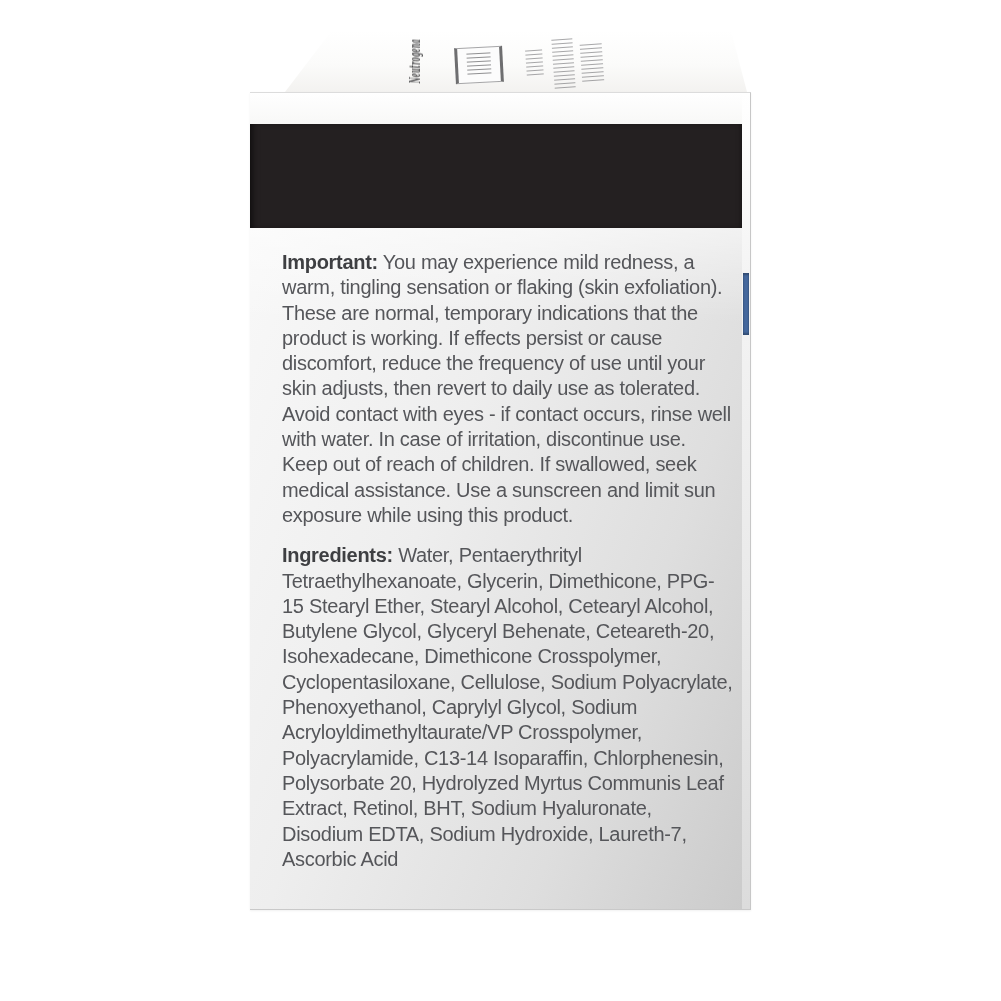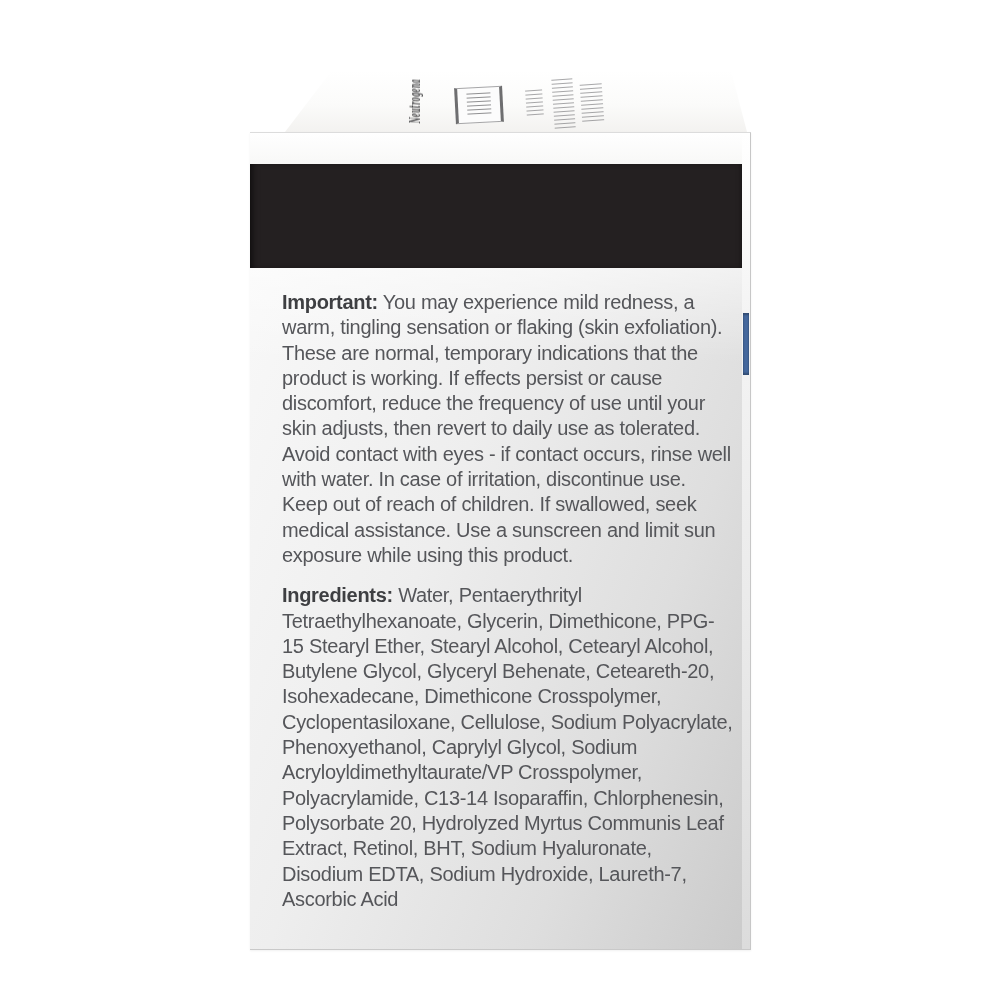--- a/index.html
+++ b/index.html
@@ -1,20 +1,20 @@
 <!DOCTYPE html>
 <html><head>
 <meta charset="utf-8">
 <style>
   html,body{margin:0;padding:0;}
   body{
     width:1001px;height:1001px;background:#ffffff;overflow:hidden;
     font-family:"Liberation Sans", sans-serif;
   }
-  .stage{position:relative;width:1001px;height:833px;background:#ffffff;margin-top:40px;}
+  .stage{position:relative;width:1001px;height:833px;background:#ffffff;}
 
   
   .flap{
     position:absolute;left:285px;top:30px;width:462px;height:62px;
     background:linear-gradient(to bottom,#ffffff 0%,#fbfbfa 55%,#f3f2f0 100%);
     clip-path:polygon(10% 2%, 96.5% 0%, 100% 100%, 0% 100%);
   }
   .brand-script{
     position:absolute;left:100px;top:6px;width:60px;height:50px;
     display:flex;align-items:center;justify-content:center;

